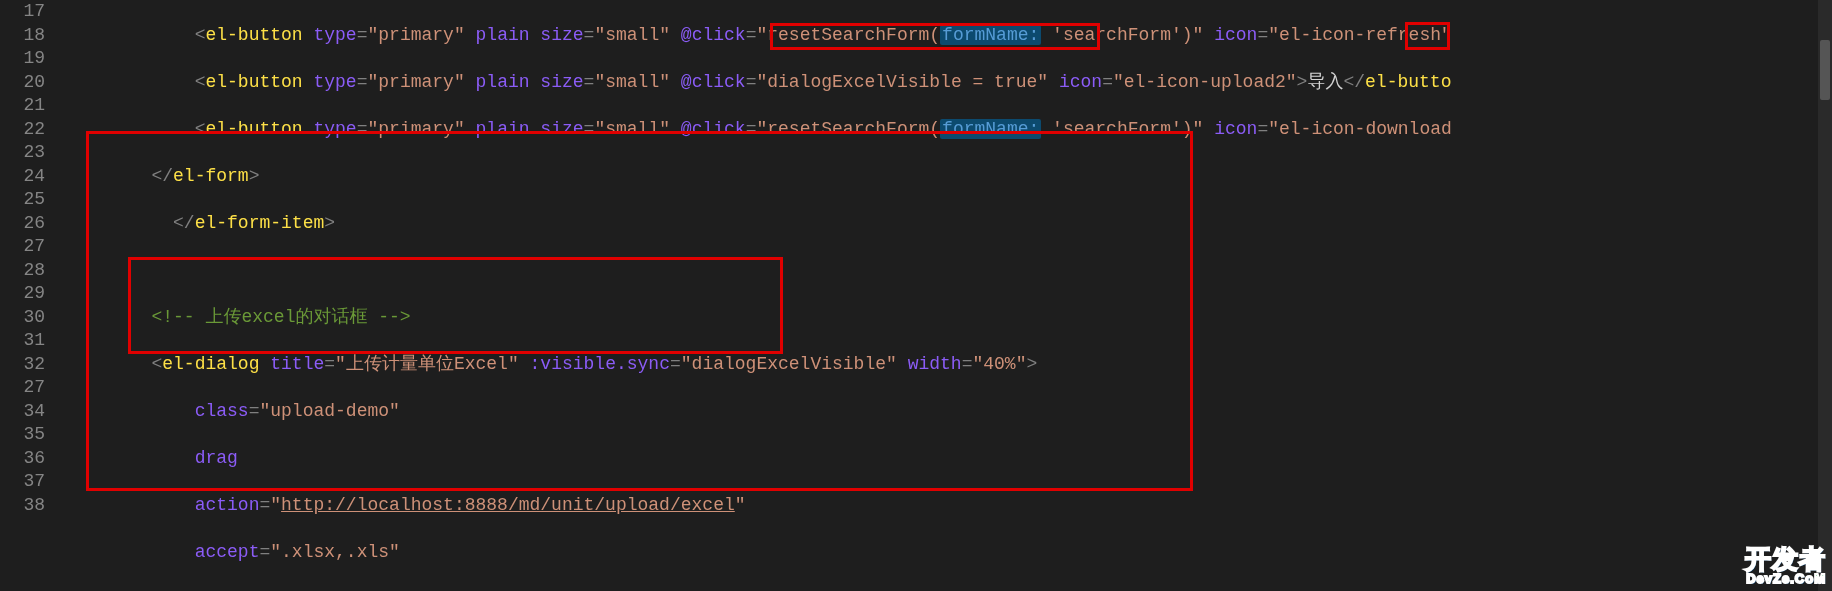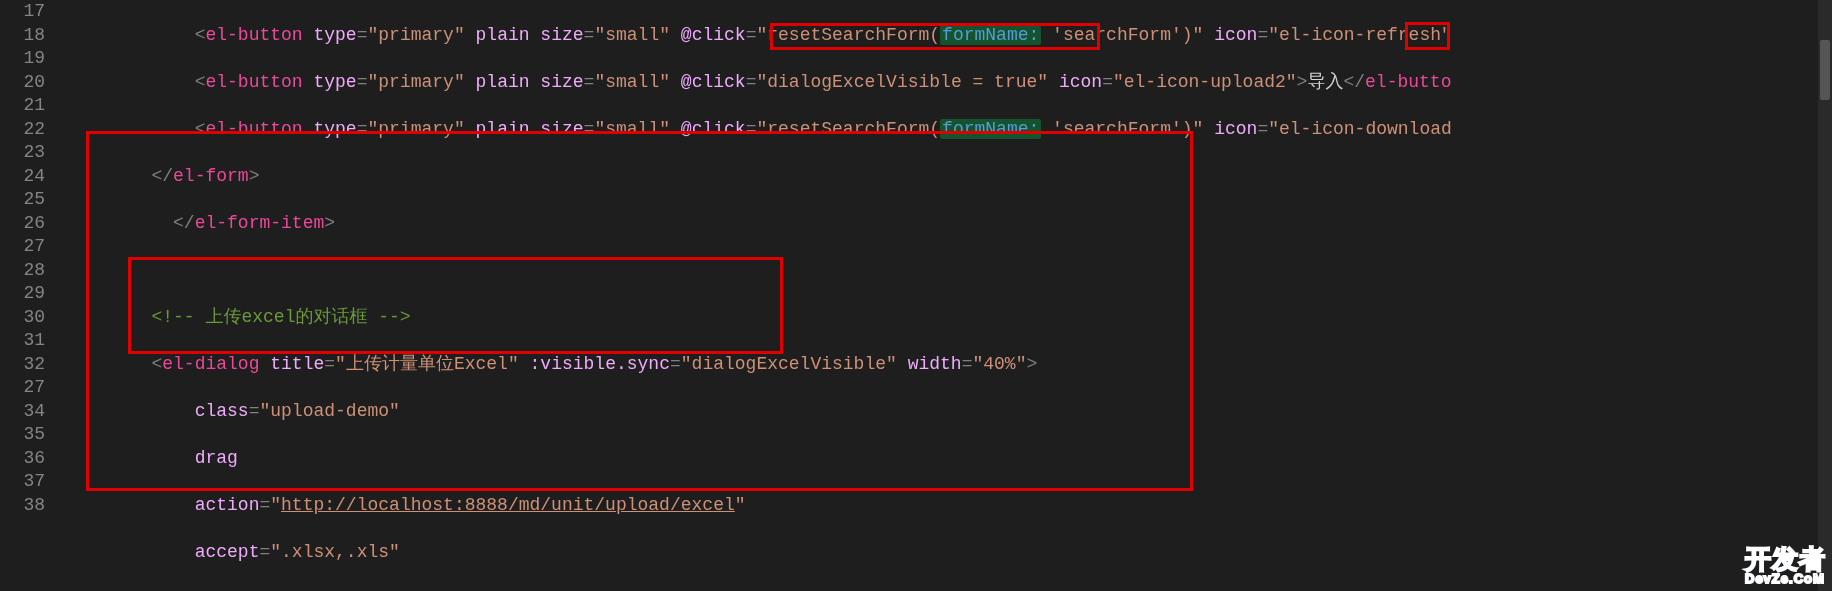--- a/index.html
+++ b/index.html
@@ -19,38 +19,38 @@
   width:65px;
   text-align:right;
   padding-right:20px;
   color:#858585;
   user-select:none;
   flex-shrink:0;
 }
 .gutter .ln { height:23.5px; }
 .code { flex:1; white-space:pre; position:relative; }
 .code .line { height:23.5px; }
-.tag { color:#ec4899;margin-top:24px; }
-.attr { color:#f0abfc; }
+.tag { color:#fde047;margin-top:24px; }
+.attr { color:#8b5cf6; }
 .str { color:#ce9178; }
 .punct { color:#808080; }
 .comment { color:#6a9937; }
 .url { color:#ce9178; text-decoration:underline; }
 .txt { color:#d4d4d4; }
-.selbox { color:#569cd6; background:#14532d; padding:0 2px; border-radius:2px; }
+.selbox { color:#569cd6; background:#0c4a6e; padding:0 2px; border-radius:2px; }
 .hlbox { position:absolute; border:3px solid #e00000; pointer-events:none; }
 .box-main { left:86px; top:131px; width:1107px; height:360px; }
 .box-click { left:770px; top:23px; width:330px; height:27px; }
 .box-import { left:1405px; top:22px; width:45px; height:28px; }
 .box-attrs { left:128px; top:257px; width:655px; height:97px; }
 .logo {
   position:absolute; right:6px; bottom:6px;
   font-family:Arial,sans-serif; font-weight:900; font-size:26px;
   line-height:1; letter-spacing:1px;
-  color:#22c55e; -webkit-text-stroke:2px #fff; text-shadow:1px 1px 0 #003a6a;
+  color:#22c55e; -webkit-text-stroke:2px #fff; text-shadow:1px 1px 0 #003a6a;text-align:right;
 }
 .scrollbar { position:absolute; right:0; top:0; width:14px; height:100%; background:#2a2a2a; }
 .scrollbar .thumb { position:absolute; left:2px; width:10px; top:40px; height:60px; background:#555; border-radius:2px; }
 </style>
 </head>
 <body>
 
 <div class="editor">
   <div class="gutter">
     <div class="ln">17</div>

